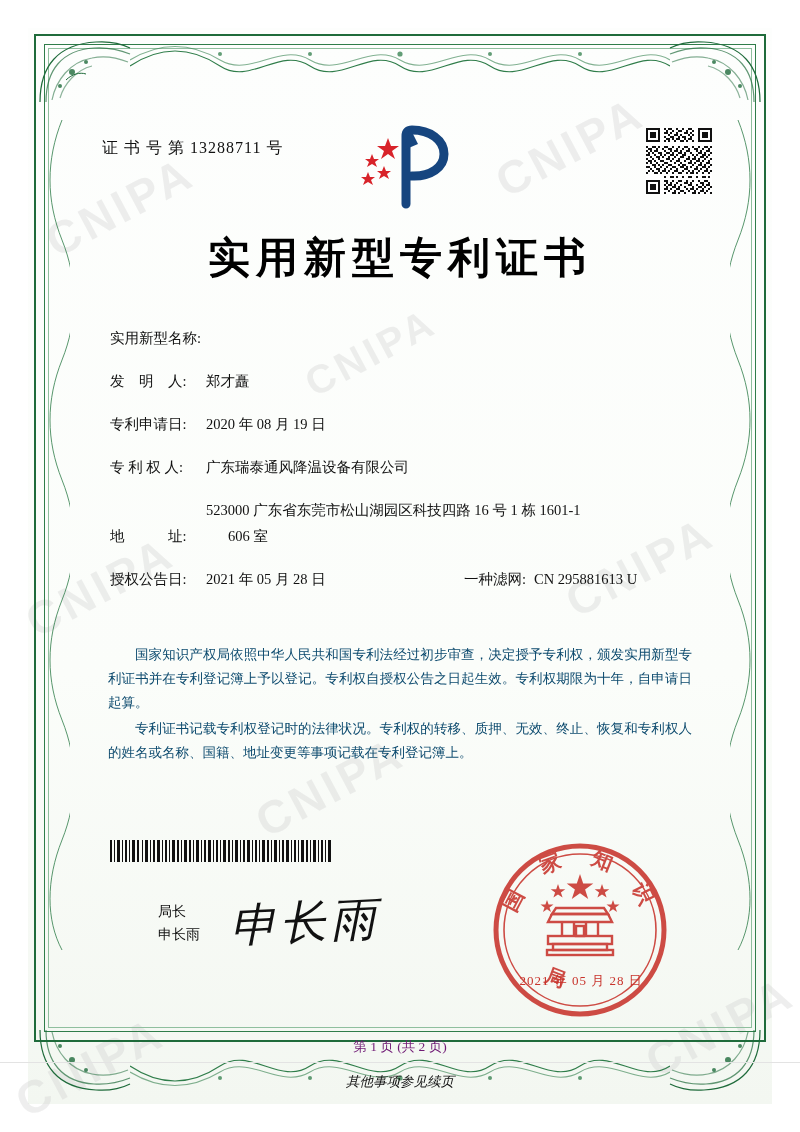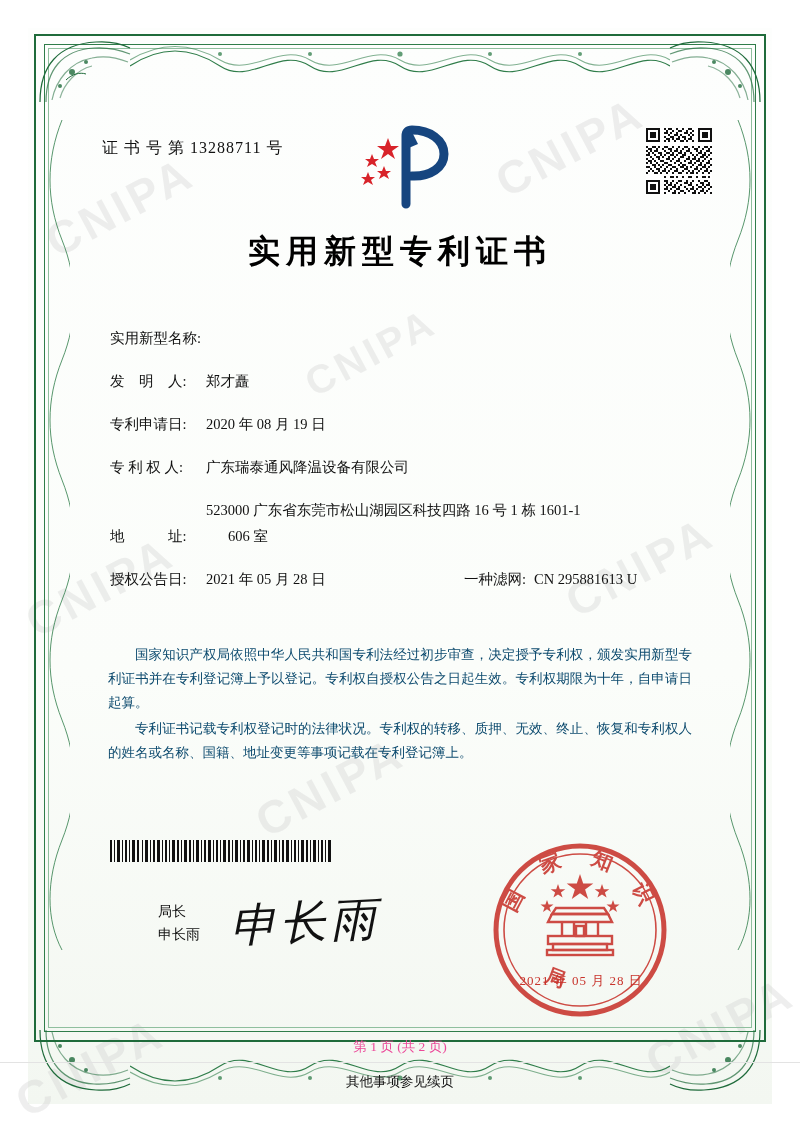--- a/index.html
+++ b/index.html
@@ -125,21 +125,21 @@
     position: absolute;
     right: 18px; top: 48px;
     width: 66px; height: 66px;
   }
 
   .title {
     position: absolute;
     left: 0; top: 150px;
     width: 660px;
     text-align: center;
-    font-size: 32px;
+    font-size: 42px;
     font-weight: 700;
     letter-spacing: 6px;
     color: #000;
     font-family: Liberation Sans, sans-serif;
   }
 
   .fields {
     position: absolute;
     left: 40px; top: 248px;
     width: 600px;
@@ -224,30 +224,31 @@
     color: #c8342c;
     letter-spacing: 1px;
   }
 
   .page-foot {
     position: absolute;
     left: 0; top: 958px;
     width: 660px;
     text-align: center;
     font-size: 13.5px;
-    color: #ec4899;
+    color: #701a75;
   }
 
   .outside-note {
     position: absolute;
     left: 0; top: 1073px;
     width: 800px;
     text-align: center;
     font-size: 13.5px;
     color: #111;
+    font-style: italic;
   }
 
   .bottom-rule {
     position: absolute;
     left: 0; top: 1062px;
     width: 800px; height: 1px;
     background: #e3e3e3;
   }
 </style>
 </head>

